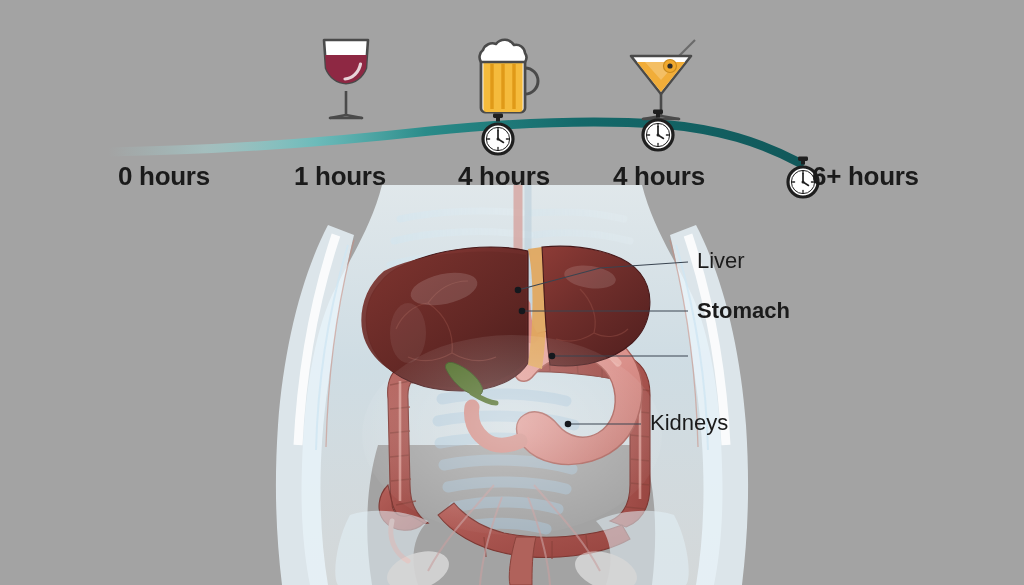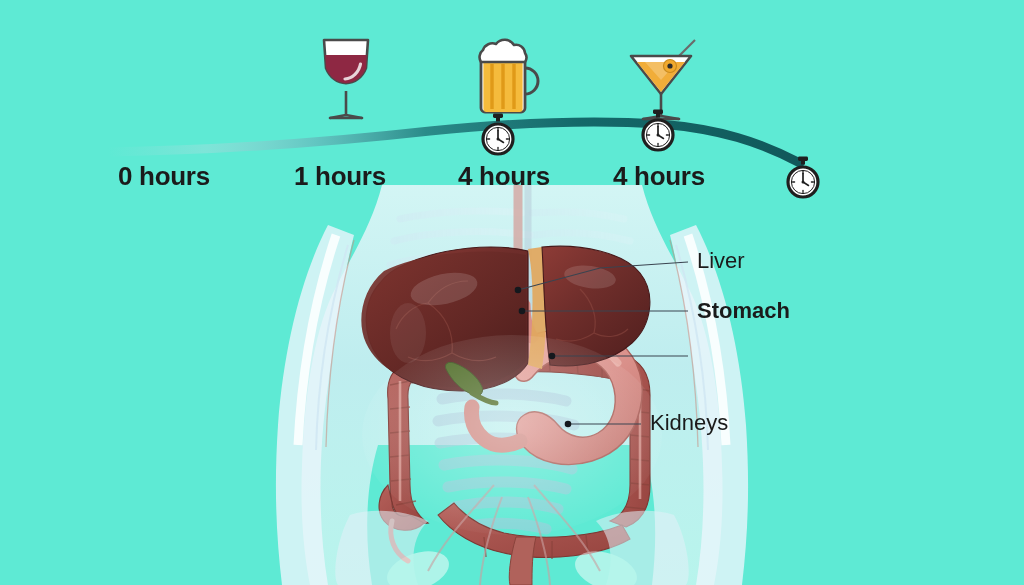--- a/index.html
+++ b/index.html
@@ -4,21 +4,21 @@
 <title>Alcohol Metabolism Timeline</title>
 <style>
   html,body{margin:0;padding:0;}
   body{
     width:1024px;height:585px;
     background:#ffffff;
     font-family:"Liberation Sans","DejaVu Sans",sans-serif;
     overflow:hidden;
     position:relative;
   }
-  #stage{position:absolute;left:0;top:0;width:1024px;height:585px;background:#5eead4;}
+  #stage{position:absolute;left:0;top:0;width:1024px;height:585px;background:#a3a3a3;}
 
   
   .drink-icon{position:absolute;width:92px;height:108px;}
   .timeline-svg{position:absolute;left:0;top:0;width:1024px;height:210px;}
   .stopwatch{position:absolute;width:40px;height:46px;}
 
   .hour-label{
     position:absolute;
     font-size:26px;
     font-weight:700;
@@ -146,20 +146,21 @@
     </g>
     <line x1="20" y1="27" x2="20" y2="18.5" stroke="#1f1f1f" stroke-width="1.7" stroke-linecap="round"></line>
     <line x1="20" y1="27" x2="25.5" y2="30.5" stroke="#1f1f1f" stroke-width="1.5" stroke-linecap="round"></line>
     <circle cx="20" cy="27" r="1.5" fill="#1f1f1f"></circle>
   </svg>
 
   <div class="hour-label" style="left:118px;top:163px;">0 hours</div>
   <div class="hour-label" style="left:294px;top:163px;">1 hours</div>
   <div class="hour-label" style="left:458px;top:163px;">4 hours</div>
   <div class="hour-label" style="left:613px;top:163px;">4 hours</div>
+  <div class="hour-label" style="left:812px;top:163px;">6+ hours</div>
 
   <svg class="anatomy-svg" viewBox="0 0 560 400">
     <defs>
       <linearGradient id="bodyGrad" x1="0" y1="0" x2="0" y2="1">
         <stop offset="0%" stop-color="#eff8fc" stop-opacity="0.95"></stop>
         <stop offset="45%" stop-color="#dceef7" stop-opacity="0.9"></stop>
         <stop offset="100%" stop-color="#f4fbfd" stop-opacity="0.7"></stop>
       </linearGradient>
       <linearGradient id="liverGrad" x1="0.1" y1="0" x2="0.9" y2="1">
         <stop offset="0%" stop-color="#8a3a35"></stop>

